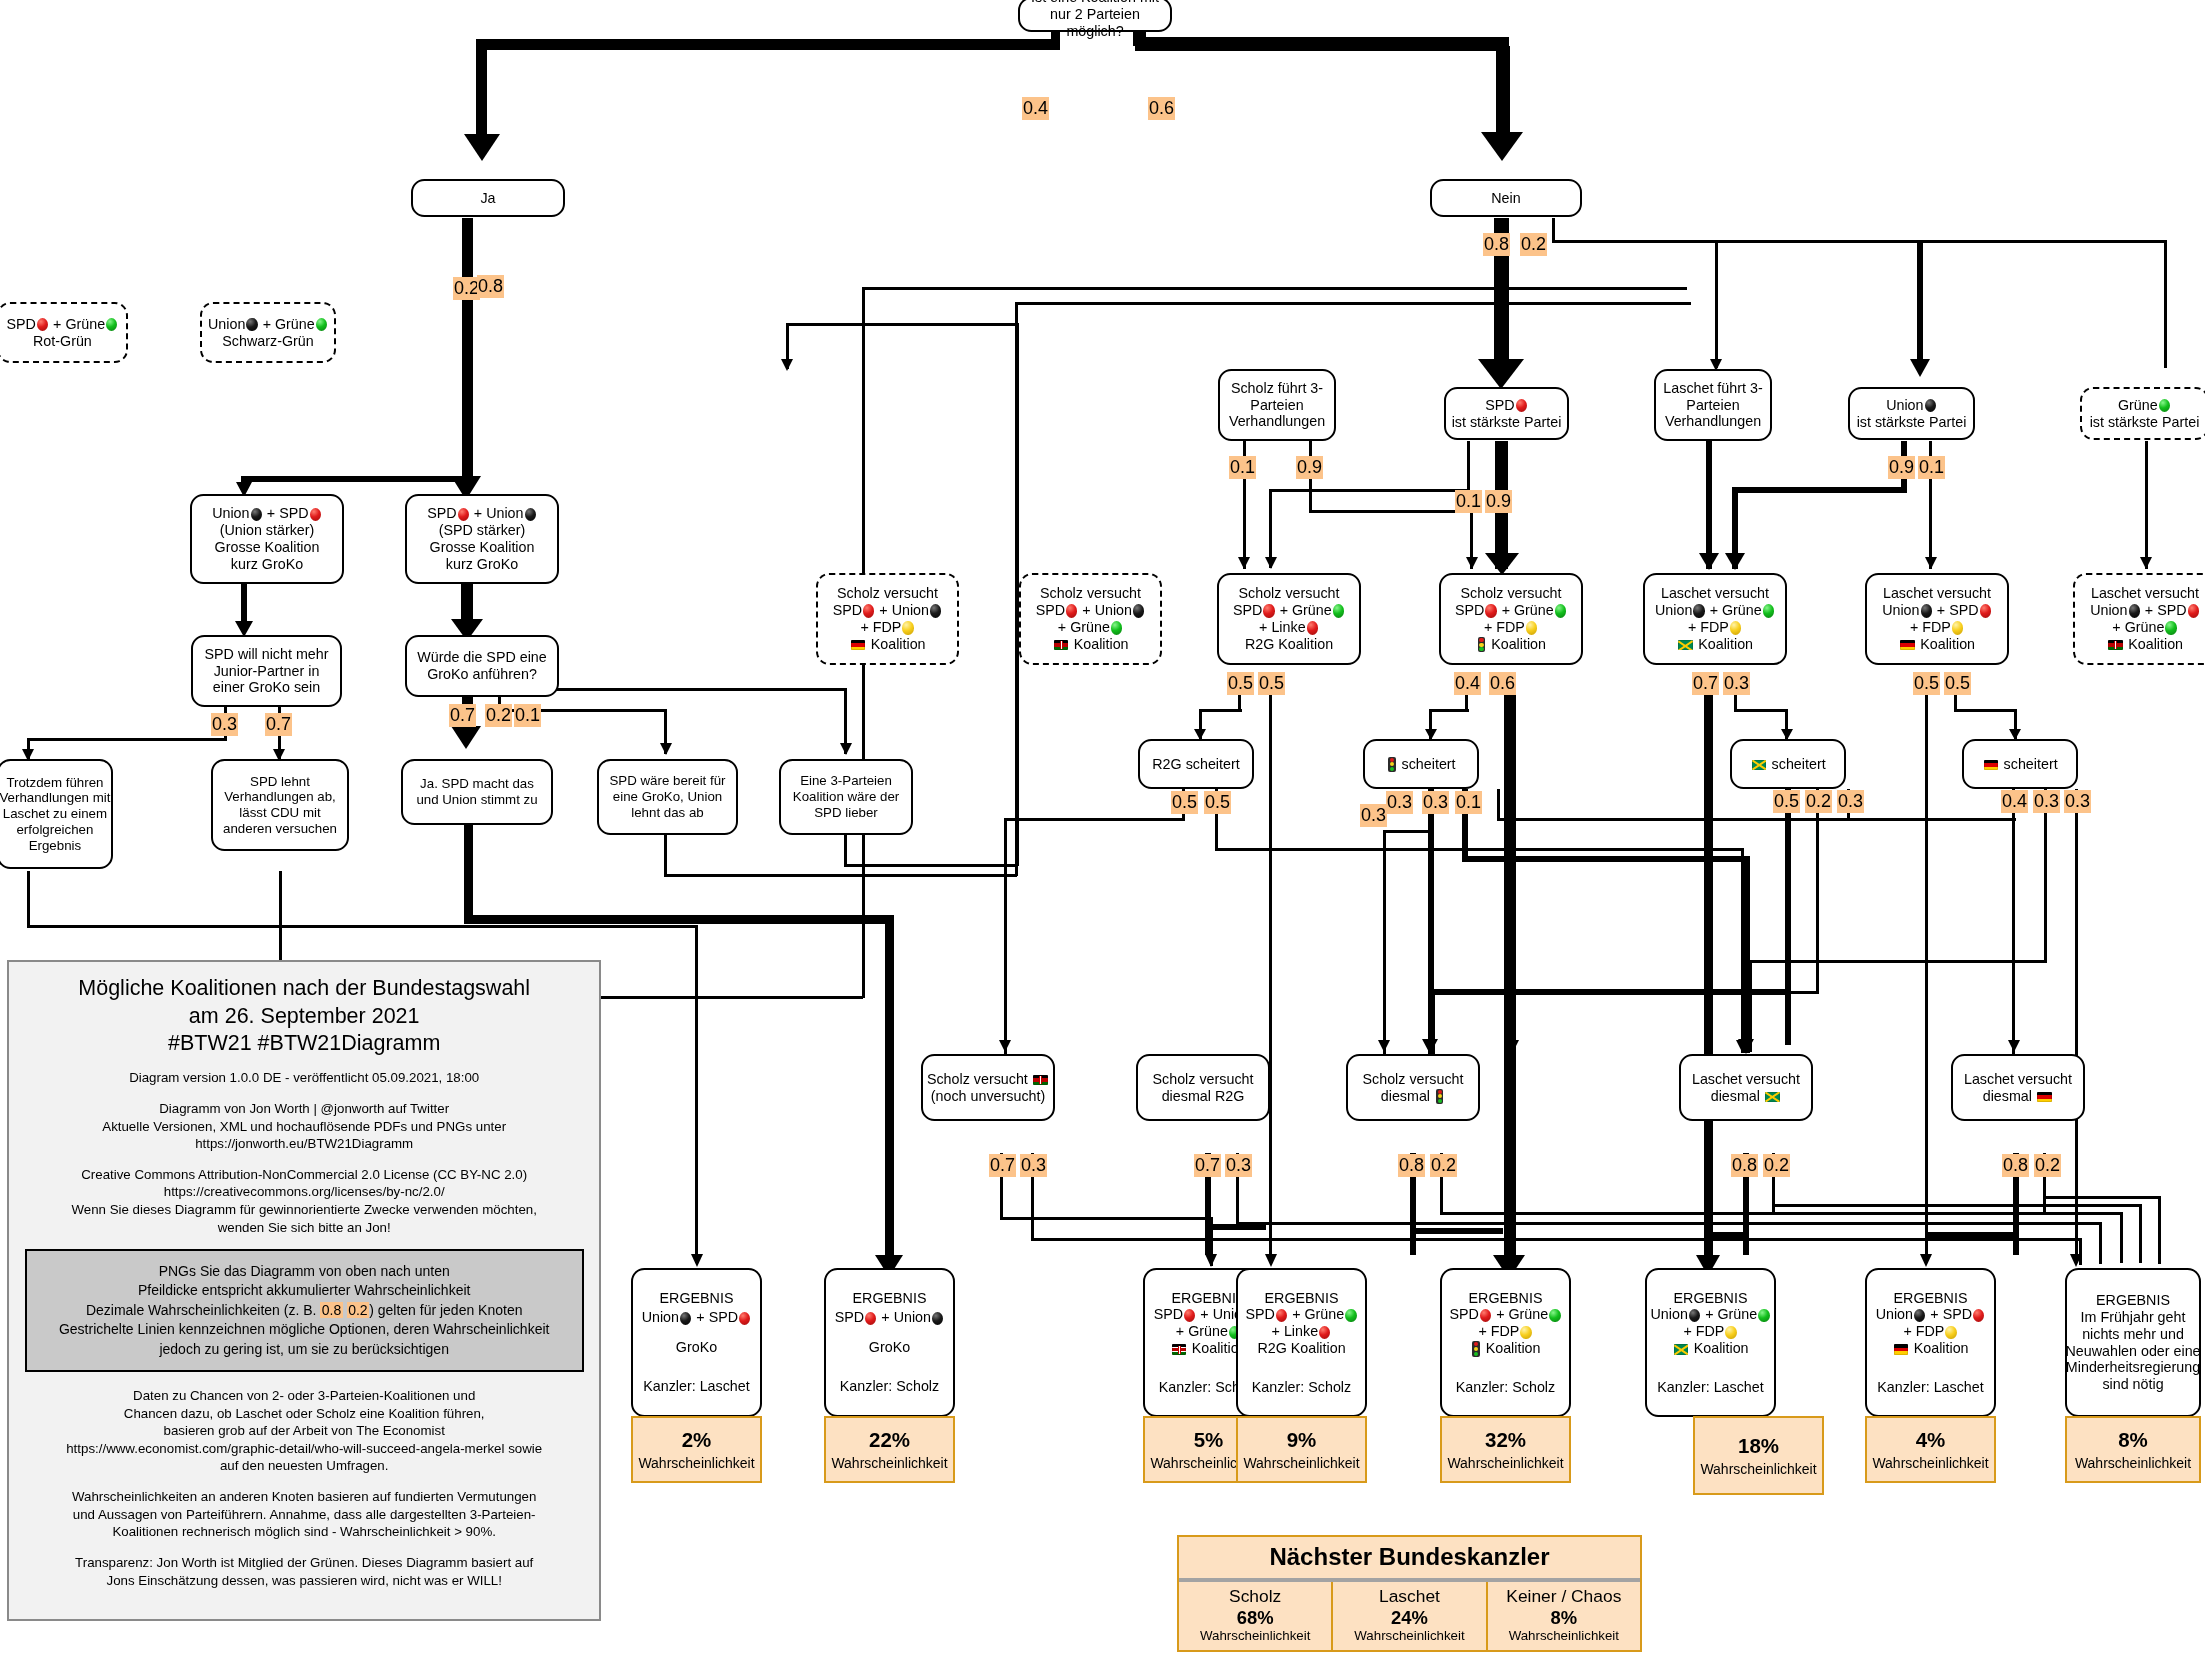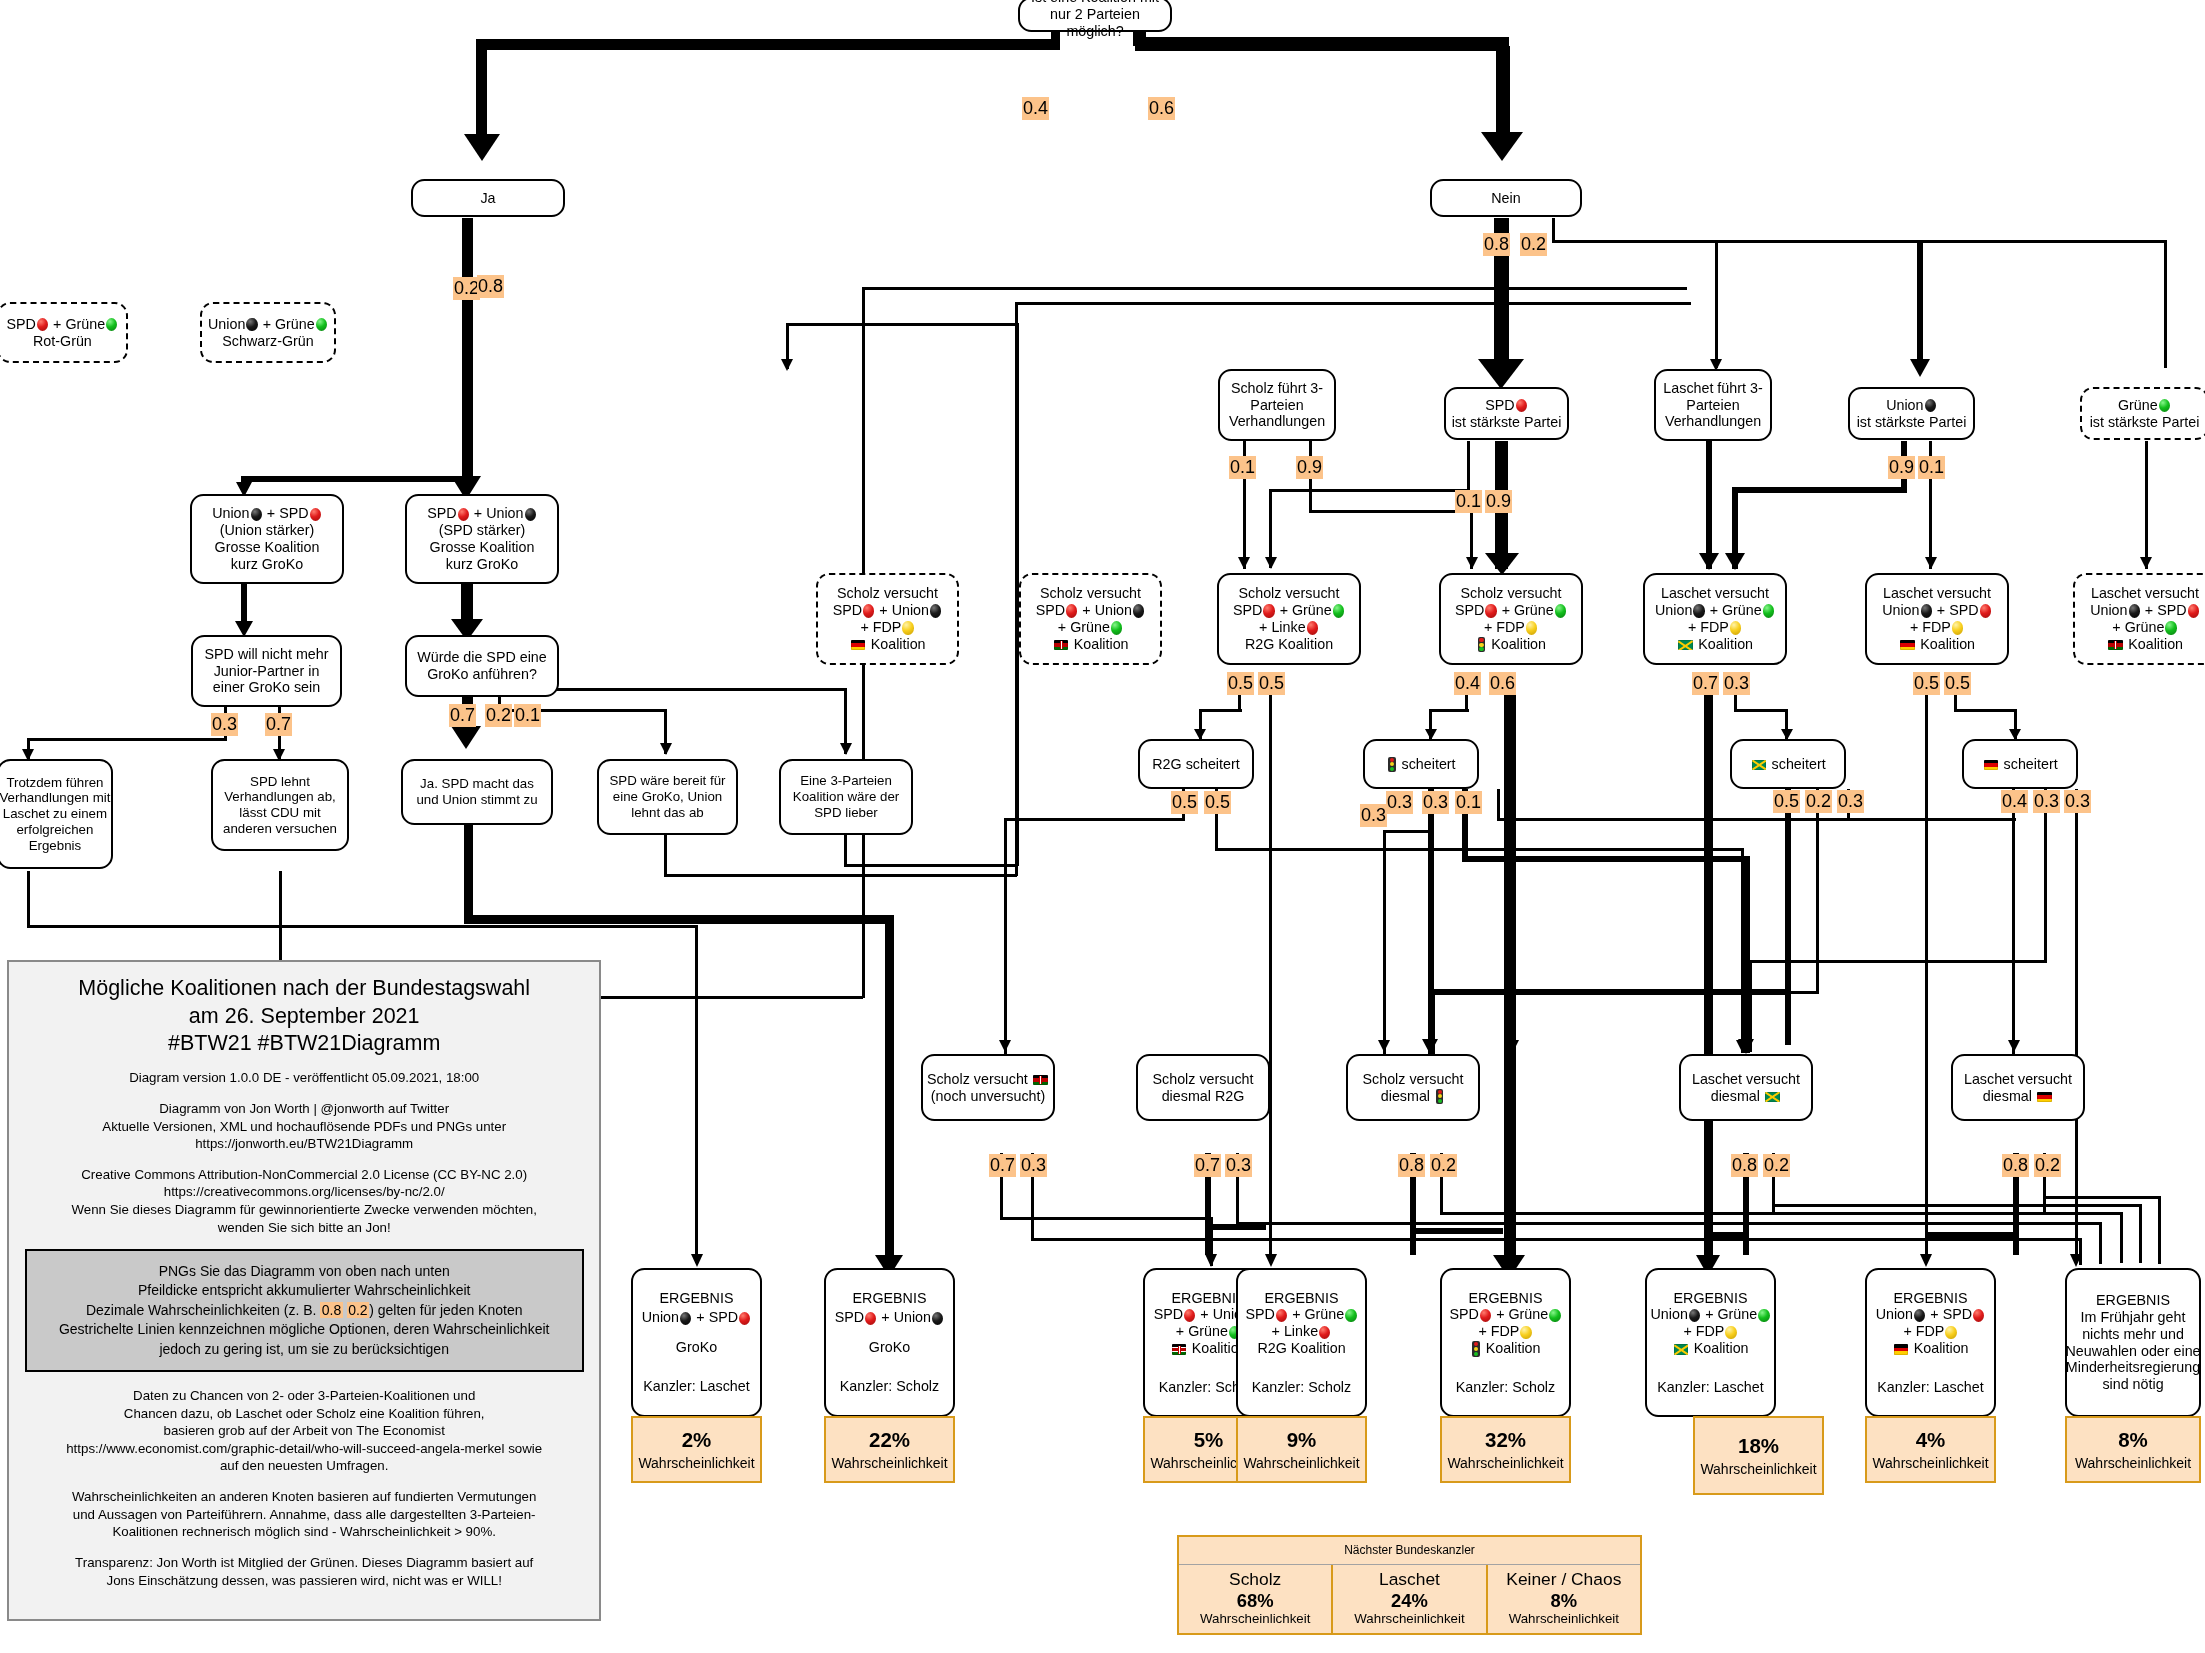--- a/index.html
+++ b/index.html
@@ -53,22 +53,22 @@
   #legend{position:absolute;left:7.2px;top:960px;width:594px;height:661px;box-sizing:border-box;
           border:2px solid #8a8a8a;background:#f2f2f2;padding:13.3px 15.4px;text-align:center;z-index:9;}
   #legend .title{font-size:21.5px;line-height:1.28;margin-bottom:11.3px;}
   #legend p{font-size:13.3px;line-height:1.32;margin:0 0 13.3px 0;}
   #legend .grey{border:2px solid #000;background:#c9c9c9;padding:10.2px 8.2px;margin:6.1px 0 15.4px 0;font-size:14px;line-height:1.4;}
   .inlp{background:#fcc38a;padding:0 1.5px;}
 
   
   #chancellor{position:absolute;left:1177px;top:1535px;width:465px;box-sizing:border-box;
         border:2px solid #d89a1a;background:#fde1c2;z-index:9;}
-  #chancellor .chead{font-size:12px;font-weight:normal;text-align:center;padding:6.1px 0 7.2px 0;
-        border-bottom:1px solid #a3a3a3;}
+  #chancellor .chead{font-size:24px;font-weight:bold;text-align:center;padding:6.1px 0 7.2px 0;
+        border-bottom:4px solid #a3a3a3;}
   #chancellor .crow{display:flex;}
   #chancellor .ccell{flex:1;text-align:center;padding:5.1px 2px 7.2px 2px;border-right:2px solid #d89a1a;}
   #chancellor .ccell:last-child{border-right:none;}
   #chancellor .cname{font-size:17.4px;line-height:1.1;}
   #chancellor .cpct{font-size:18.4px;font-weight:bold;line-height:1.2;}
   #chancellor .clbl{font-size:13.3px;line-height:1.1;}
 </style>
 </head>
 <body>
 

